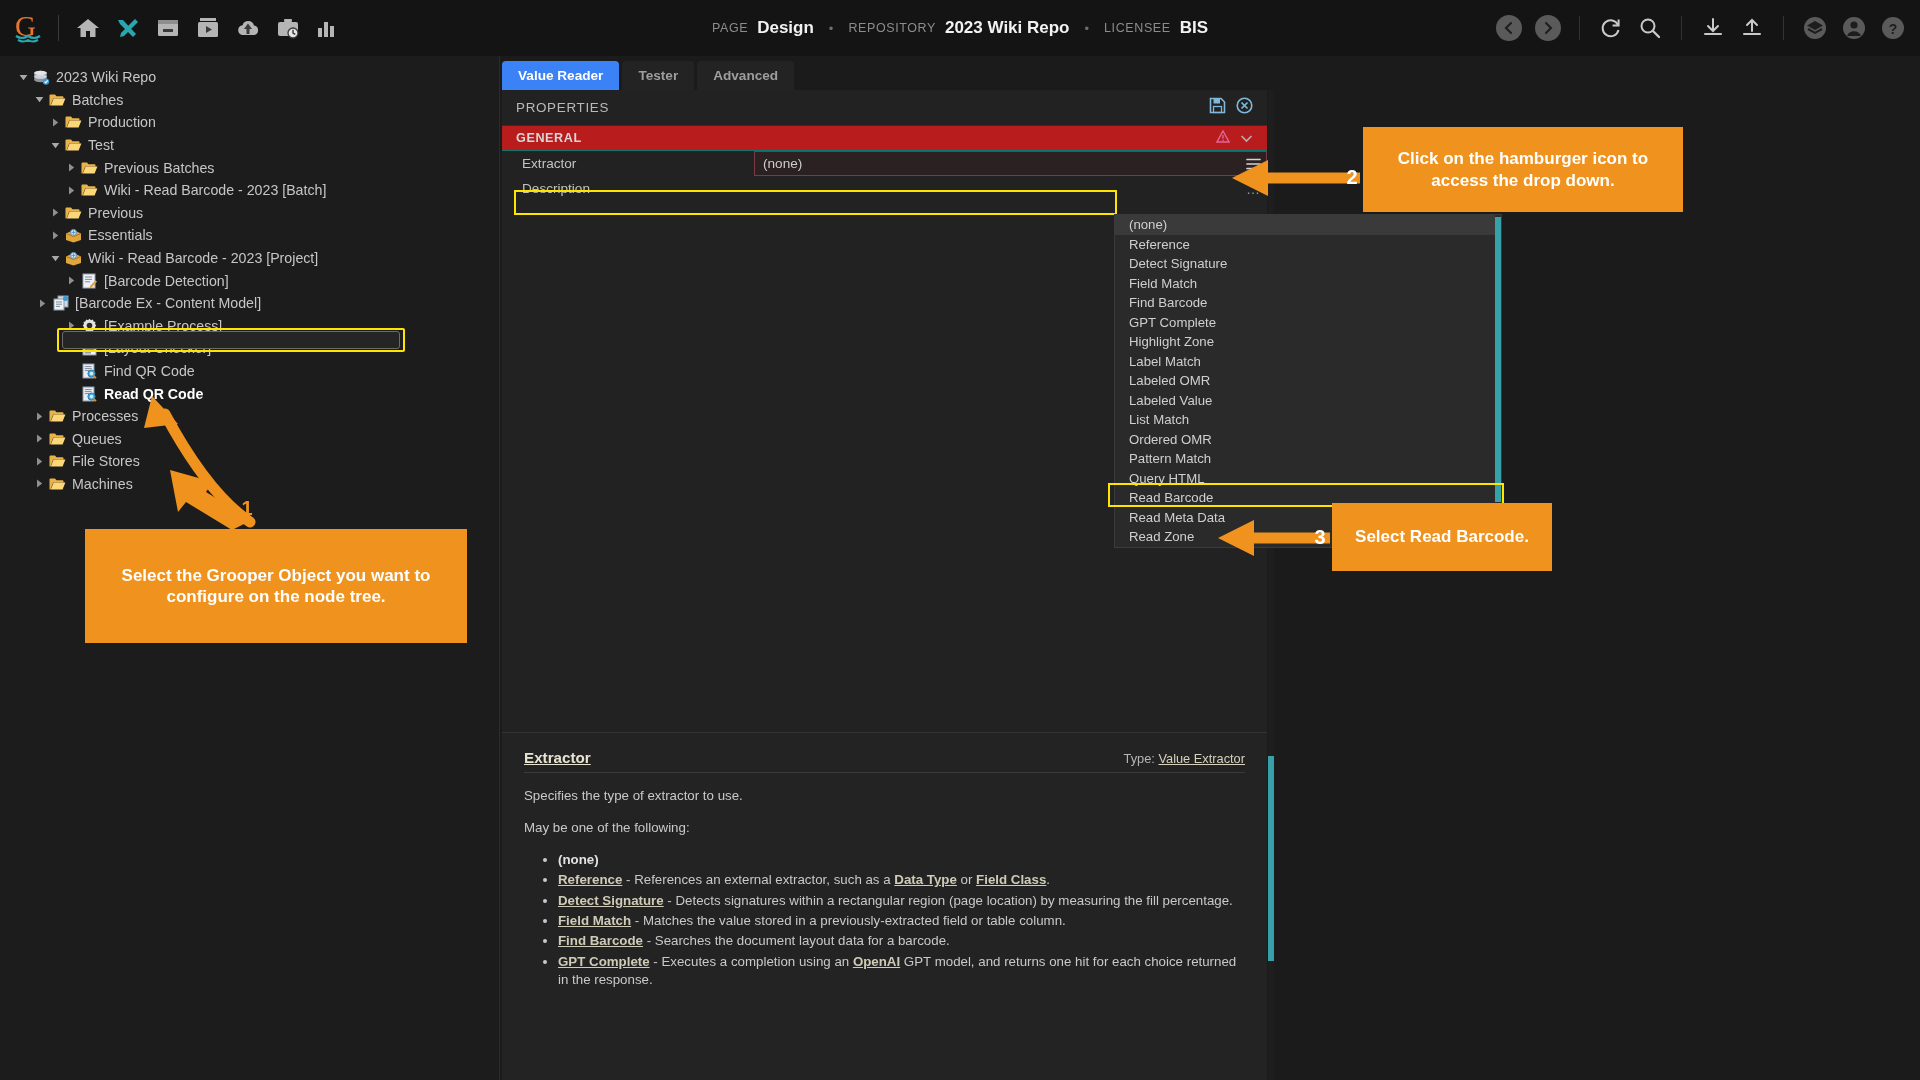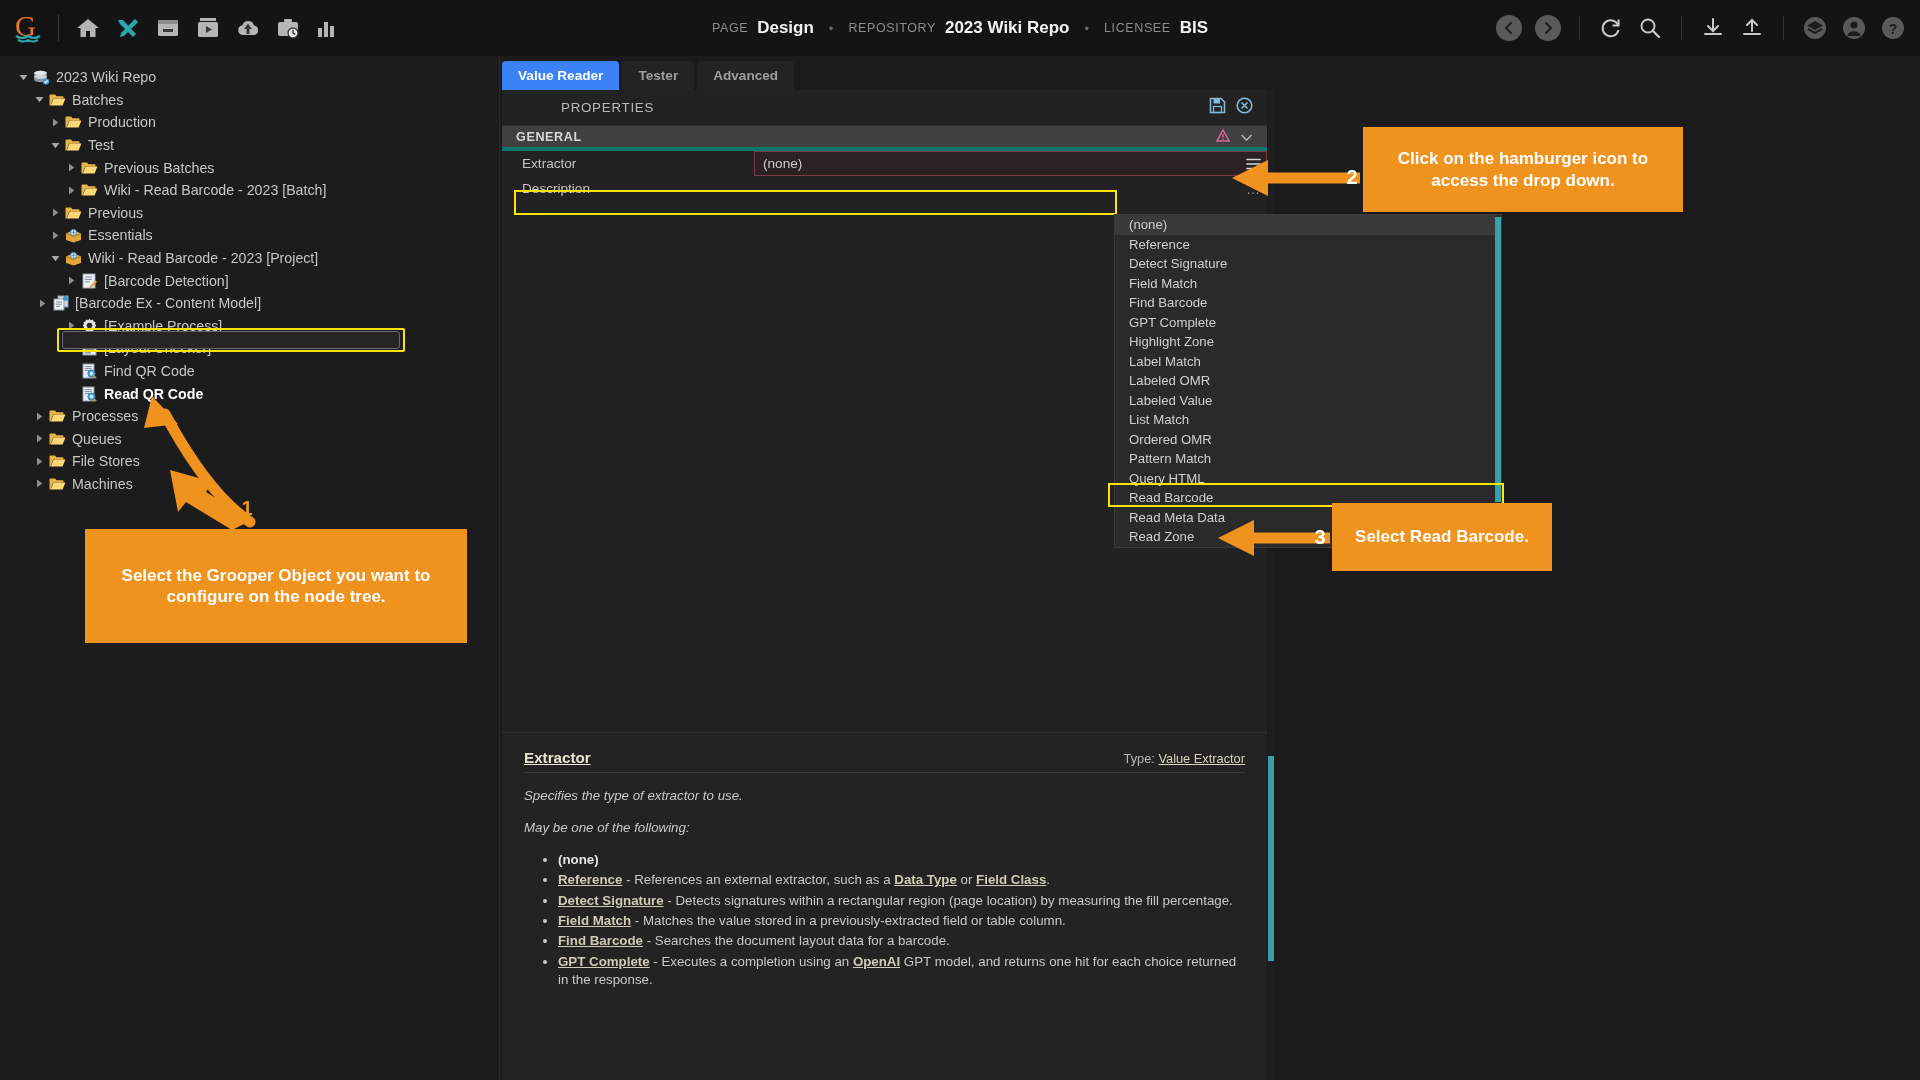--- a/index.html
+++ b/index.html
@@ -100,26 +100,26 @@
   .tab.active { background: #3b82f6; color: #ffffff; }
 
   .panel {
     position: absolute; left: 2px; top: 34px; width: 765px; height: 990px;
     background: #222222;
   }
   .panel-header {
     height: 36px; display: flex; align-items: center; justify-content: space-between;
     padding: 0 14px 0 14px; border-bottom: 1px solid #2f2f2f;
   }
-  .panel-title { font-size: 13.4px; color: #b9b9b9; letter-spacing: .7px; margin-left: 45px; }
+  .panel-title { font-size: 13.4px; color: #b9b9b9; letter-spacing: .7px; }
   .panel-acts { display: flex; align-items: center; gap: 10px; }
 
   .grp-header {
     height: 25px; display: flex; align-items: center; justify-content: space-between;
-    padding: 0 14px; background: #404040; border-bottom: 4px solid #0f766e; text-align: center;
+    padding: 0 14px; background: #b91c1c; border-bottom: 1px solid #0f766e; text-align: center;
   }
   .grp-title { font-size: 12.6px; font-weight: bold; color: #d8d8d8; letter-spacing: .6px; }
   .grp-right { display: flex; align-items: center; gap: 10px; }
 
   .prop-row { display: flex; height: 25px; align-items: stretch; font-size: 13.6px; }
   .prop-name {
     width: 252px; padding-left: 20px; display: flex; align-items: center;
     color: #c2c2c2;
   }
   .prop-val {
@@ -172,21 +172,21 @@
     padding: 16px 22px 0 22px; overflow: hidden;
   }
   .help-head { display: flex; align-items: baseline; justify-content: space-between; }
   .help-title {
     font-size: 15.2px; font-weight: bold; color: #e8e4d2;
     text-decoration: underline;
   }
   .help-type { font-size: 12.8px; color: #b5b5b5; }
   .help-type a { color: #d6d2bd; text-decoration: underline; }
   .help-rule { height: 1px; background: #3a3a3a; margin: 6px 0 14px 0; }
-  .help-p { font-size: 13.3px; color: #c9c9c9; margin-bottom: 14px; line-height: 1.35; font-style: italic; }
+  .help-p { font-size: 13.3px; color: #c9c9c9; margin-bottom: 14px; line-height: 1.35; }
   .help-ul { margin-left: 34px; }
   .help-li {
     font-size: 13.3px; color: #c9c9c9; line-height: 1.38; margin-bottom: 2px;
     list-style: disc;
   }
   .help-li b { color: #e3e3e3; }
   .lnk { color: #cfcbb6; text-decoration: underline; font-weight: bold; }
 
   .vscroll-main {
     position: absolute; left: 768px; top: 34px; width: 6px; height: 990px; background: #1e1e1e;

